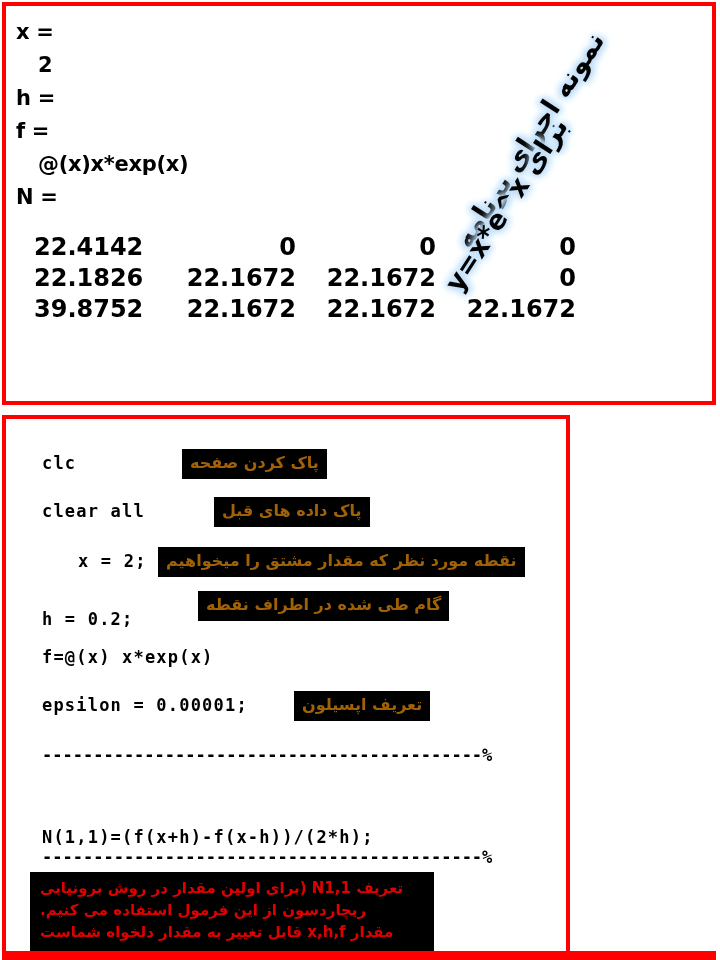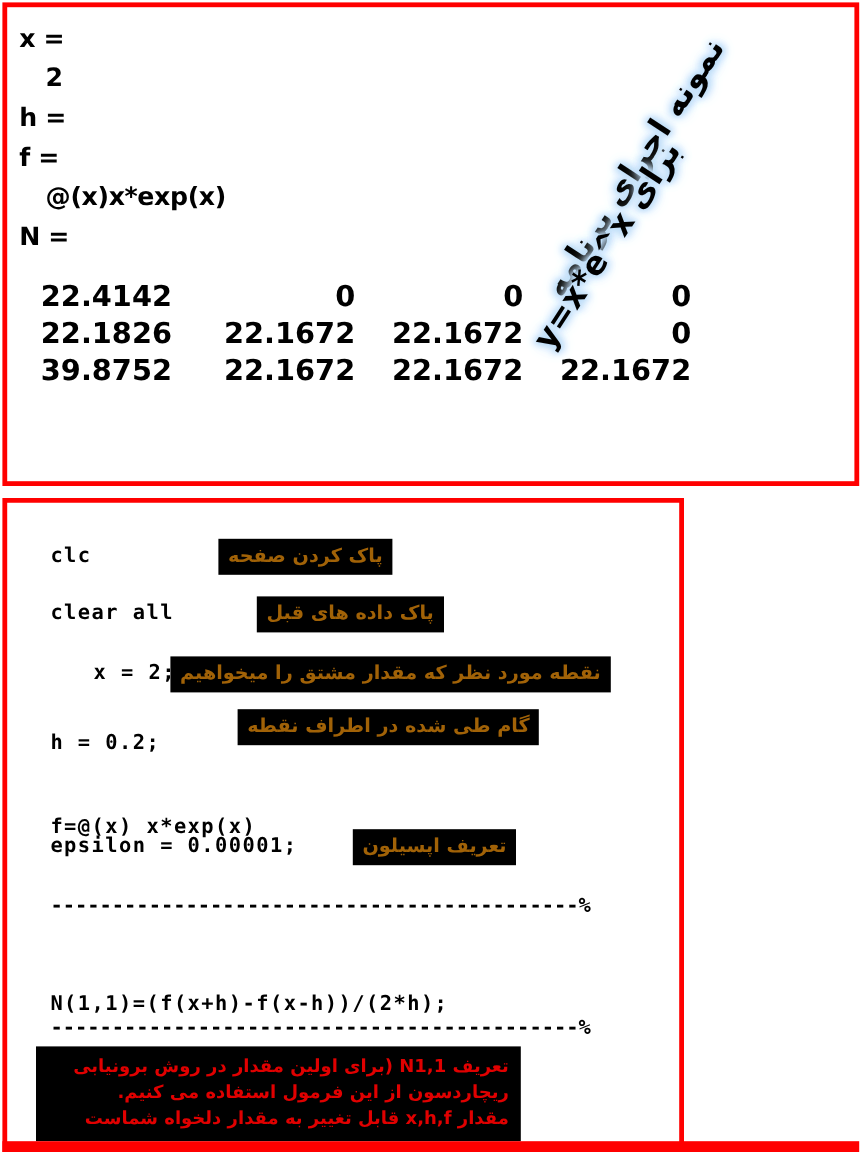--- a/index.html
+++ b/index.html
@@ -182,21 +182,21 @@
   }
 
   .bottom-note {
     position: absolute;
     left: 30px;
     top: 872px;
     width: 404px;
     background: #000000;
     padding: 5px 10px 8px 10px;
     direction: rtl;
-    text-align: right;
+    text-align: left;
   }
 
   .bottom-note .bn-line {
     color: #e00000;
     font-family: "DejaVu Sans", sans-serif;
     font-weight: bold;
     font-size: 15px;
     line-height: 22px;
     white-space: nowrap;
     direction: rtl;
@@ -263,29 +263,29 @@
         <span class="note" style="left:176px;">پاک کردن صفحه</span>
       </div>
 
       <div class="code-row" style="top:78px;padding-left:38px;">
         <span class="code-text" style="left:36px;">clear all</span>
         <span class="note" style="left:176px;margin-left:32px;">پاک داده های قبل</span>
       </div>
 
       <div class="code-row" style="top:128px;margin-left:36px;">
         <span class="code-text" style="left:36px;">x = 2;</span>
-        <span class="note" style="left:100px;">نقطه مورد نظر که مقدار مشتق را میخواهیم</span>
+        <span class="note" style="left:116px;">نقطه مورد نظر که مقدار مشتق را میخواهیم</span>
       </div>
 
       <div class="code-row" style="top:172px;">
         <span class="code-text" style="left:36px; top:18px;">h = 0.2;</span>
         <span class="note" style="left:192px;">گام طی شده در اطراف نقطه</span>
       </div>
 
-      <div class="code-row" style="top:224px;margin-top:32px;">
+      <div class="code-row" style="top:224px;">
         <span class="code-text" style="left:36px;">f=@(x) x*exp(x)</span>
       </div>
 
       <div class="code-row" style="top:272px;text-decoration:underline;">
         <span class="code-text" style="left:36px;">epsilon = 0.00001;</span>
         <span class="note" style="left:288px;">تعریف اپسیلون</span>
       </div>
 
       <span class="rule" style="left:36px; top:326px;">-------------------------------------------%</span>
 

